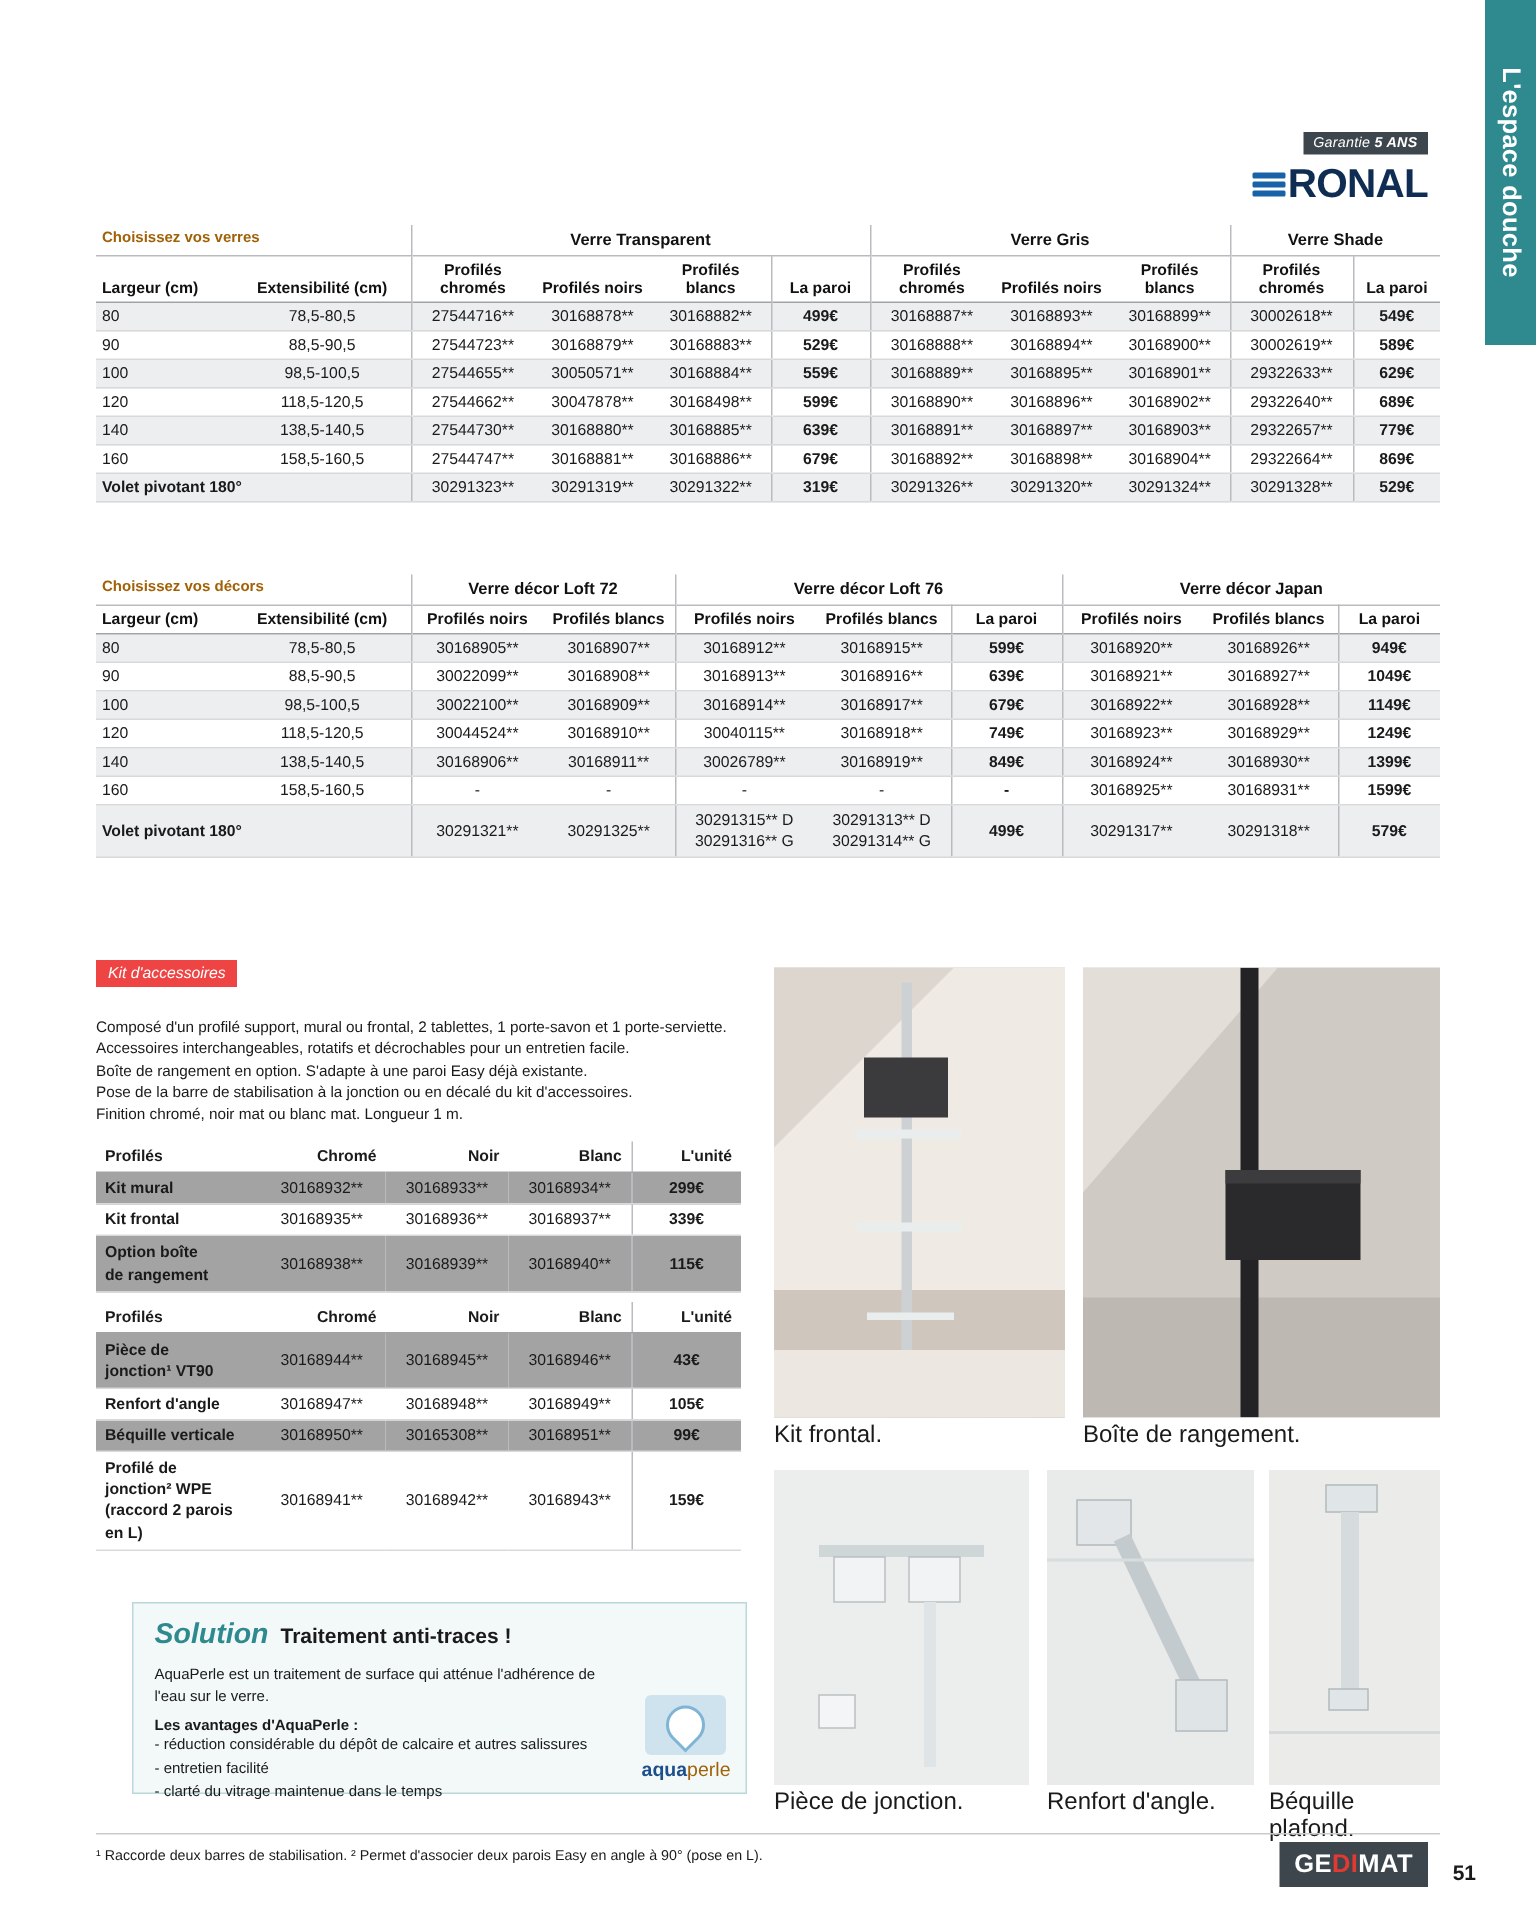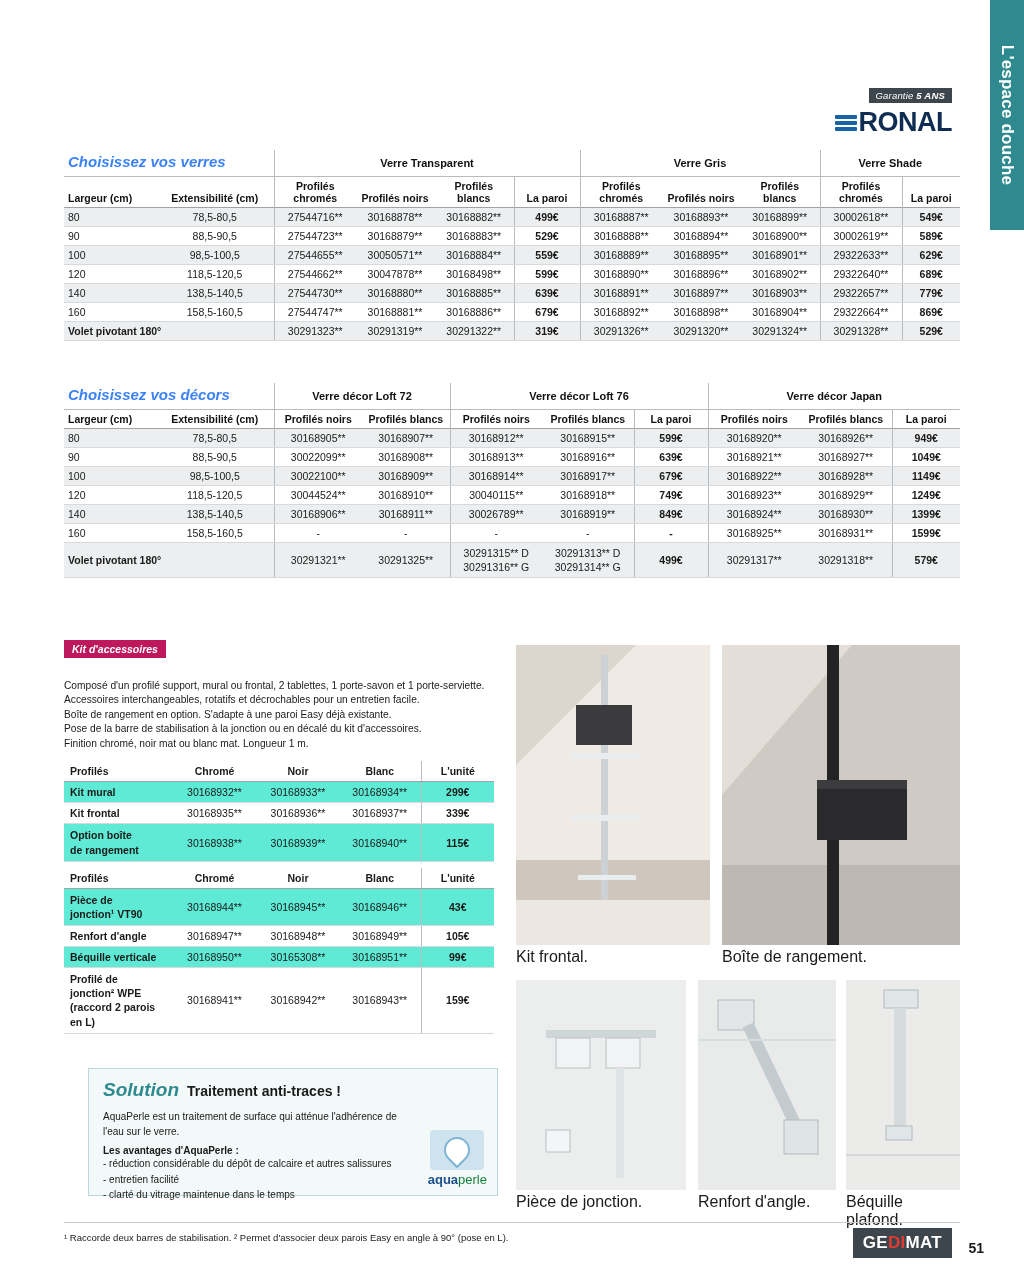--- a/index.html
+++ b/index.html
@@ -33,21 +33,21 @@
   .garantie b { font-weight:bold; }
   .ronal { margin-top:6px; display:flex; align-items:center; justify-content:flex-end; }
   .ronal-mark { display:flex; flex-direction:column; gap:2px; margin-right:2px; }
   .ronal-mark i { display:block; width:22px; height:4px; background:#1863a8; border-radius:1px; }
   .ronal-mark i:nth-child(2){ width:22px; }
   .ronal-mark i:nth-child(3){ width:22px; }
   .ronal-text { font-size:27px; font-weight:bold; color:#0f2d52; letter-spacing:-0.5px; line-height:1; }
 
   
   .section-title {
-    color:#3b82f6; font-style:italic; font-weight:bold; font-size:15px;
+    color:#a16207; font-weight:bold; font-size:10px;
   }
   
   table { border-collapse:collapse; }
   .tbl { width:100%; font-size:10.5px; }
   .tbl td, .tbl th { padding:3px 4px; }
   .grp-head {
     font-weight:bold; text-align:center; font-size:11px; color:#111;
     border-bottom:1px solid #b9bcbe;
   }
   .col-head {
@@ -64,32 +64,32 @@
   .vsep { border-left:1px solid #b9bcbe; }
   .botline { border-bottom:1px solid #9fa3a6; }
 
   
   #verres-block { position:absolute; left:64px; top:150px; width:896px; }
   #decors-block { position:absolute; left:64px; top:383px; width:896px; }
 
   
   #acc-block { position:absolute; left:64px; top:640px; width:440px; }
   .kit-tag {
-    display:inline-block; background:#be185d; color:#fff; font-weight:bold;
+    display:inline-block; background:#ef4444; color:#fff; font-weight:normal;
     font-size:10.5px; padding:3px 8px; font-style:italic;
   }
   .acc-text { font-size:10.2px; line-height:1.42; margin-top:21px; color:#1a1a1a; }
   .acc-table { width:430px; margin-top:10px; font-size:10.5px; }
   .acc-table th { font-weight:bold; padding:4px 6px; text-align:center; font-size:10.5px;}
   .acc-table th.l { text-align:left; }
   .acc-table td { padding:4px 6px; text-align:center; }
   .acc-table td.l { text-align:left; font-weight:bold; }
-  .acc-table tr.hl { background:#5eead4; }
+  .acc-table tr.hl { background:#a3a3a3; }
   .acc-table td, .acc-table th { border-bottom:1px solid #d7d9da; }
-  .acc-hdr-line th { border-bottom:1px solid #9fa3a6; }
+  .acc-hdr-line th { border-bottom:1px solid #9fa3a6;text-align:right; }
   .unit { font-weight:bold; }
 
   
   #fin-title { margin-top:14px; }
 
   
   #solution {
     position:absolute; left:88px; top:1068px; width:410px; height:128px;
     border:1px solid #b9d8d9; background:#f3f8f8;
     padding:10px 14px;
@@ -104,21 +104,21 @@
   .aqua .drop {
     width:54px; height:40px; background:#cfe3ef; border-radius:4px;
     display:flex; align-items:center; justify-content:center; margin:0 auto;
   }
   .aqua .drop::after{
     content:""; width:22px; height:22px; border-radius:50% 50% 50% 0;
     transform:rotate(-45deg); background:#fff; border:2px solid #7fb4d4;
   }
   .aqua-name { font-size:13px; margin-top:2px; }
   .aqua-name b { color:#1c4f8b; font-weight:bold; }
-  .aqua-name span { color:#15803d; }
+  .aqua-name span { color:#a16207; }
 
   
   .photo { position:absolute; overflow:hidden; background:#ddd; }
   .caption { font-size:16px; margin-top:3px; }
   .ph-wrap { position:absolute; }
 
   
   #footnotes { position:absolute; left:64px; top:1232px; font-size:9.5px; }
   #footer-logo {
     position:absolute; right:72px; bottom:22px;

